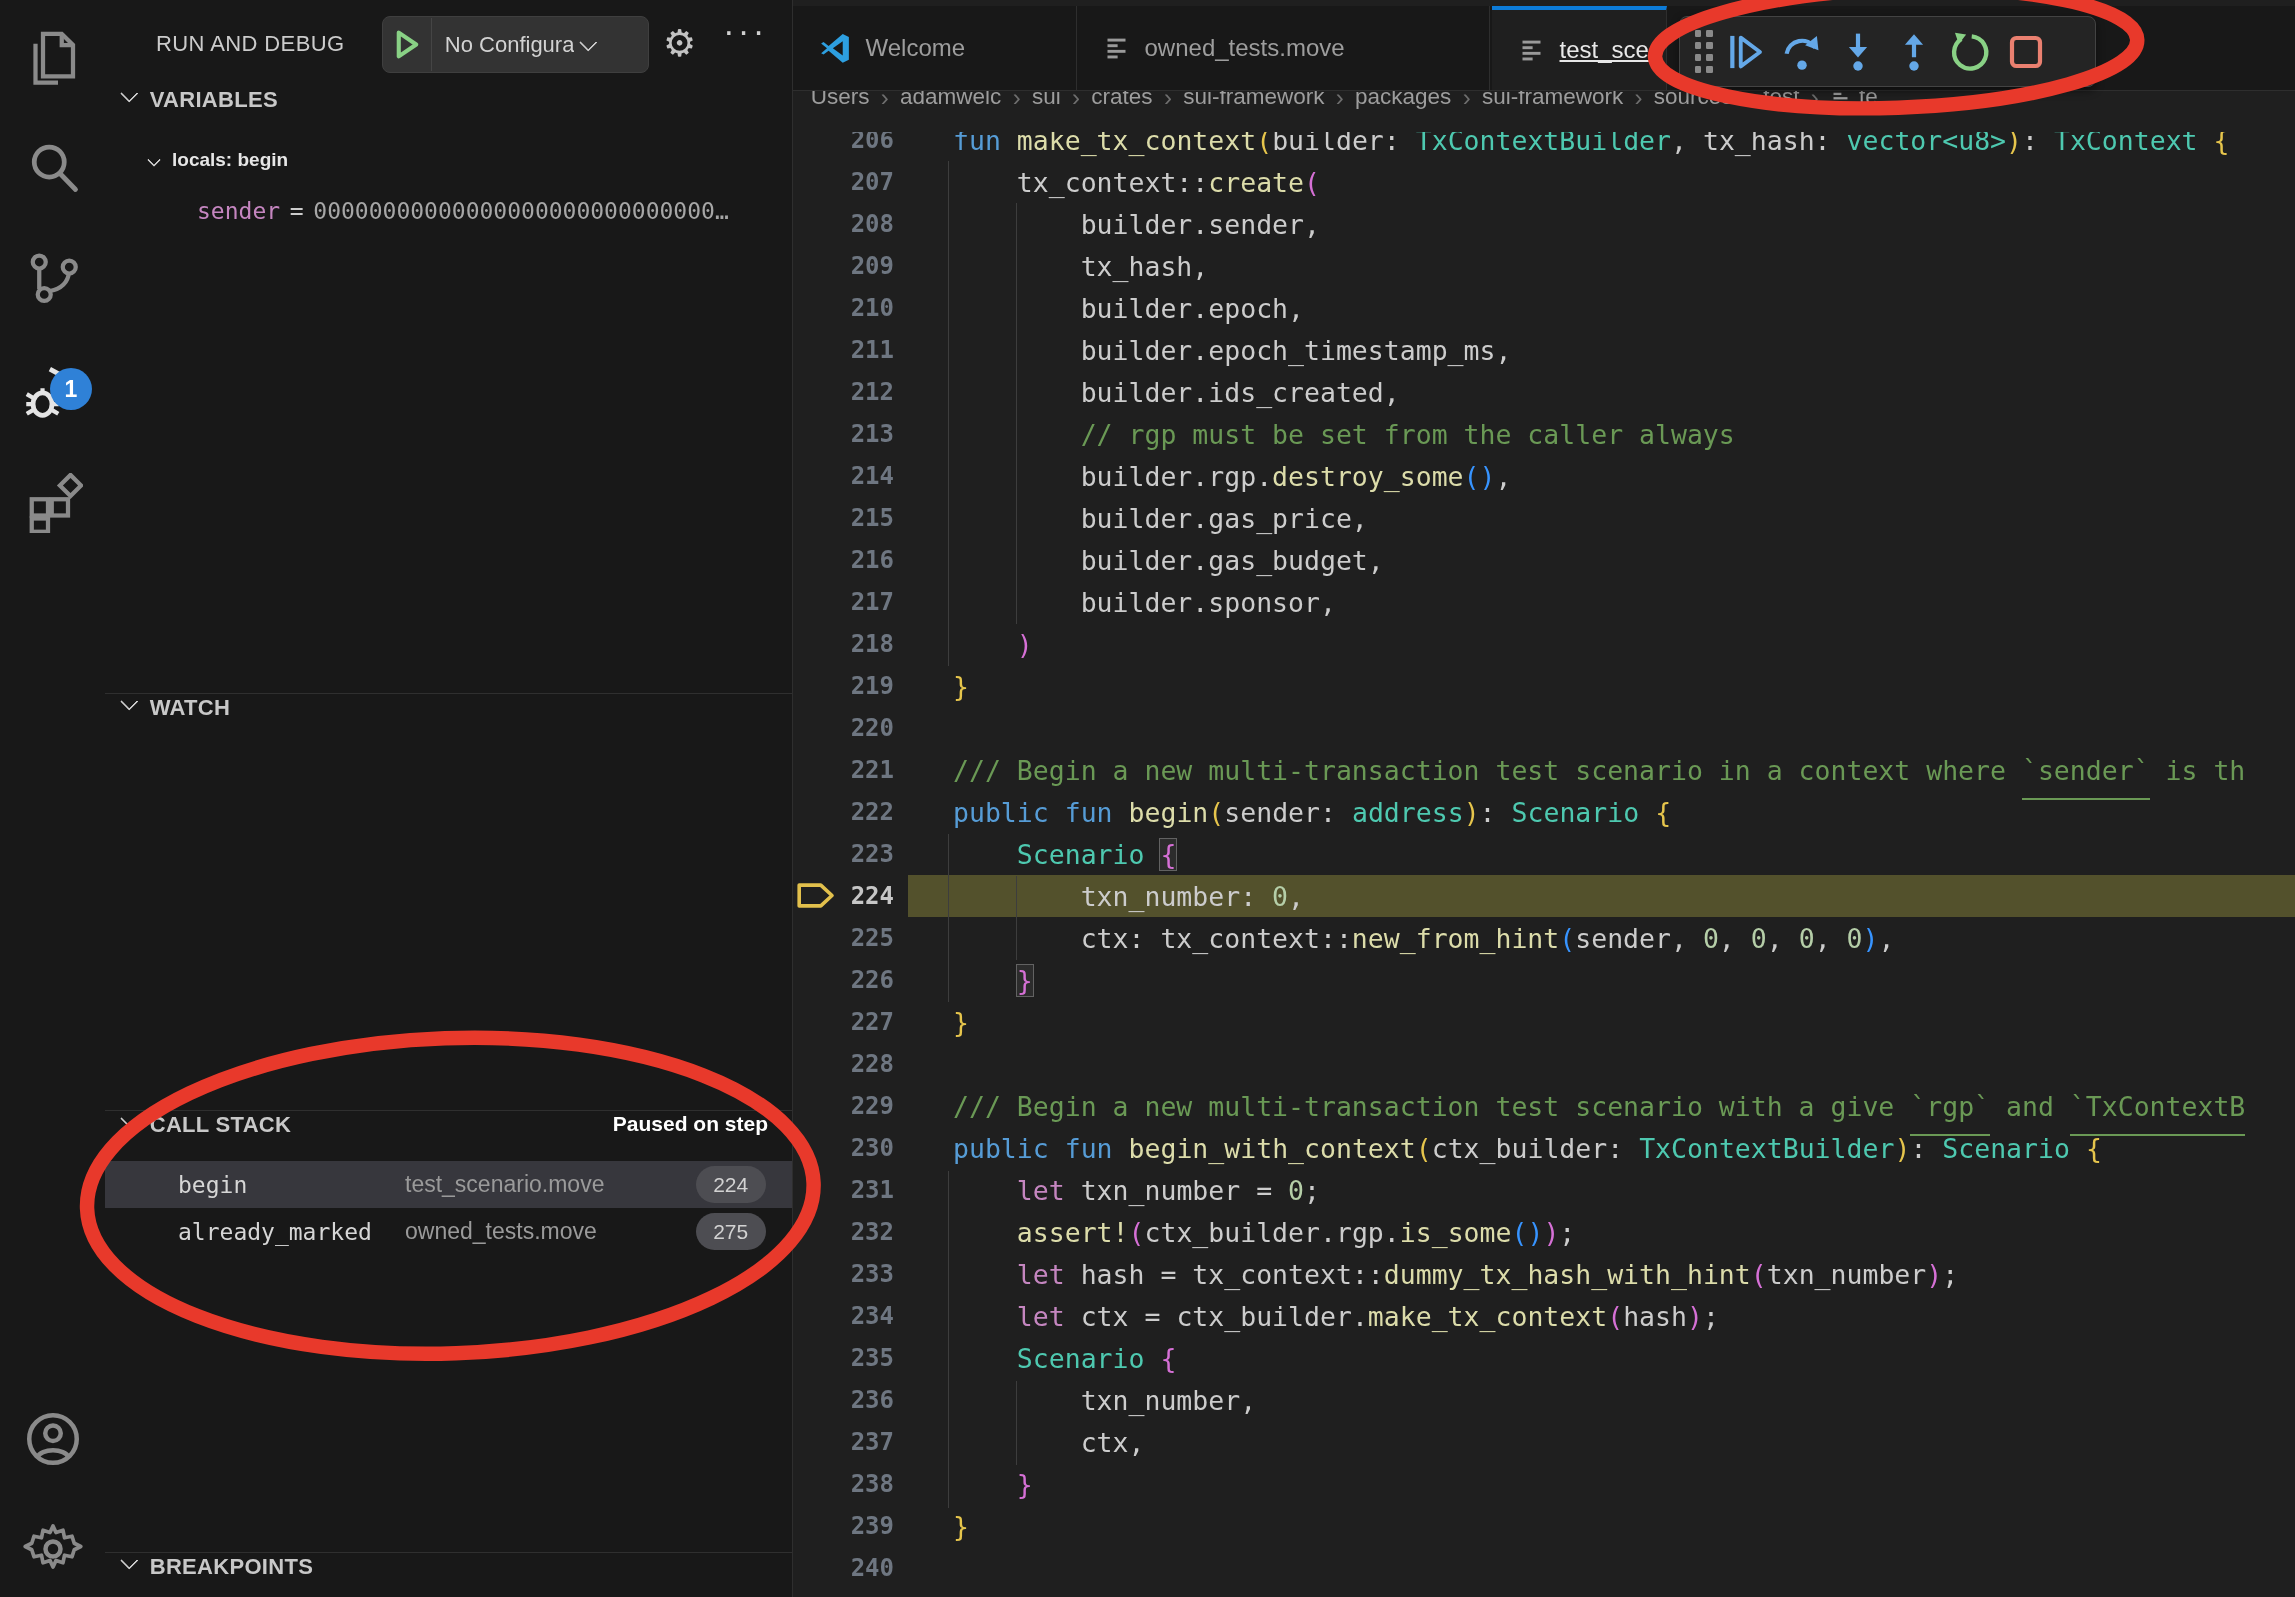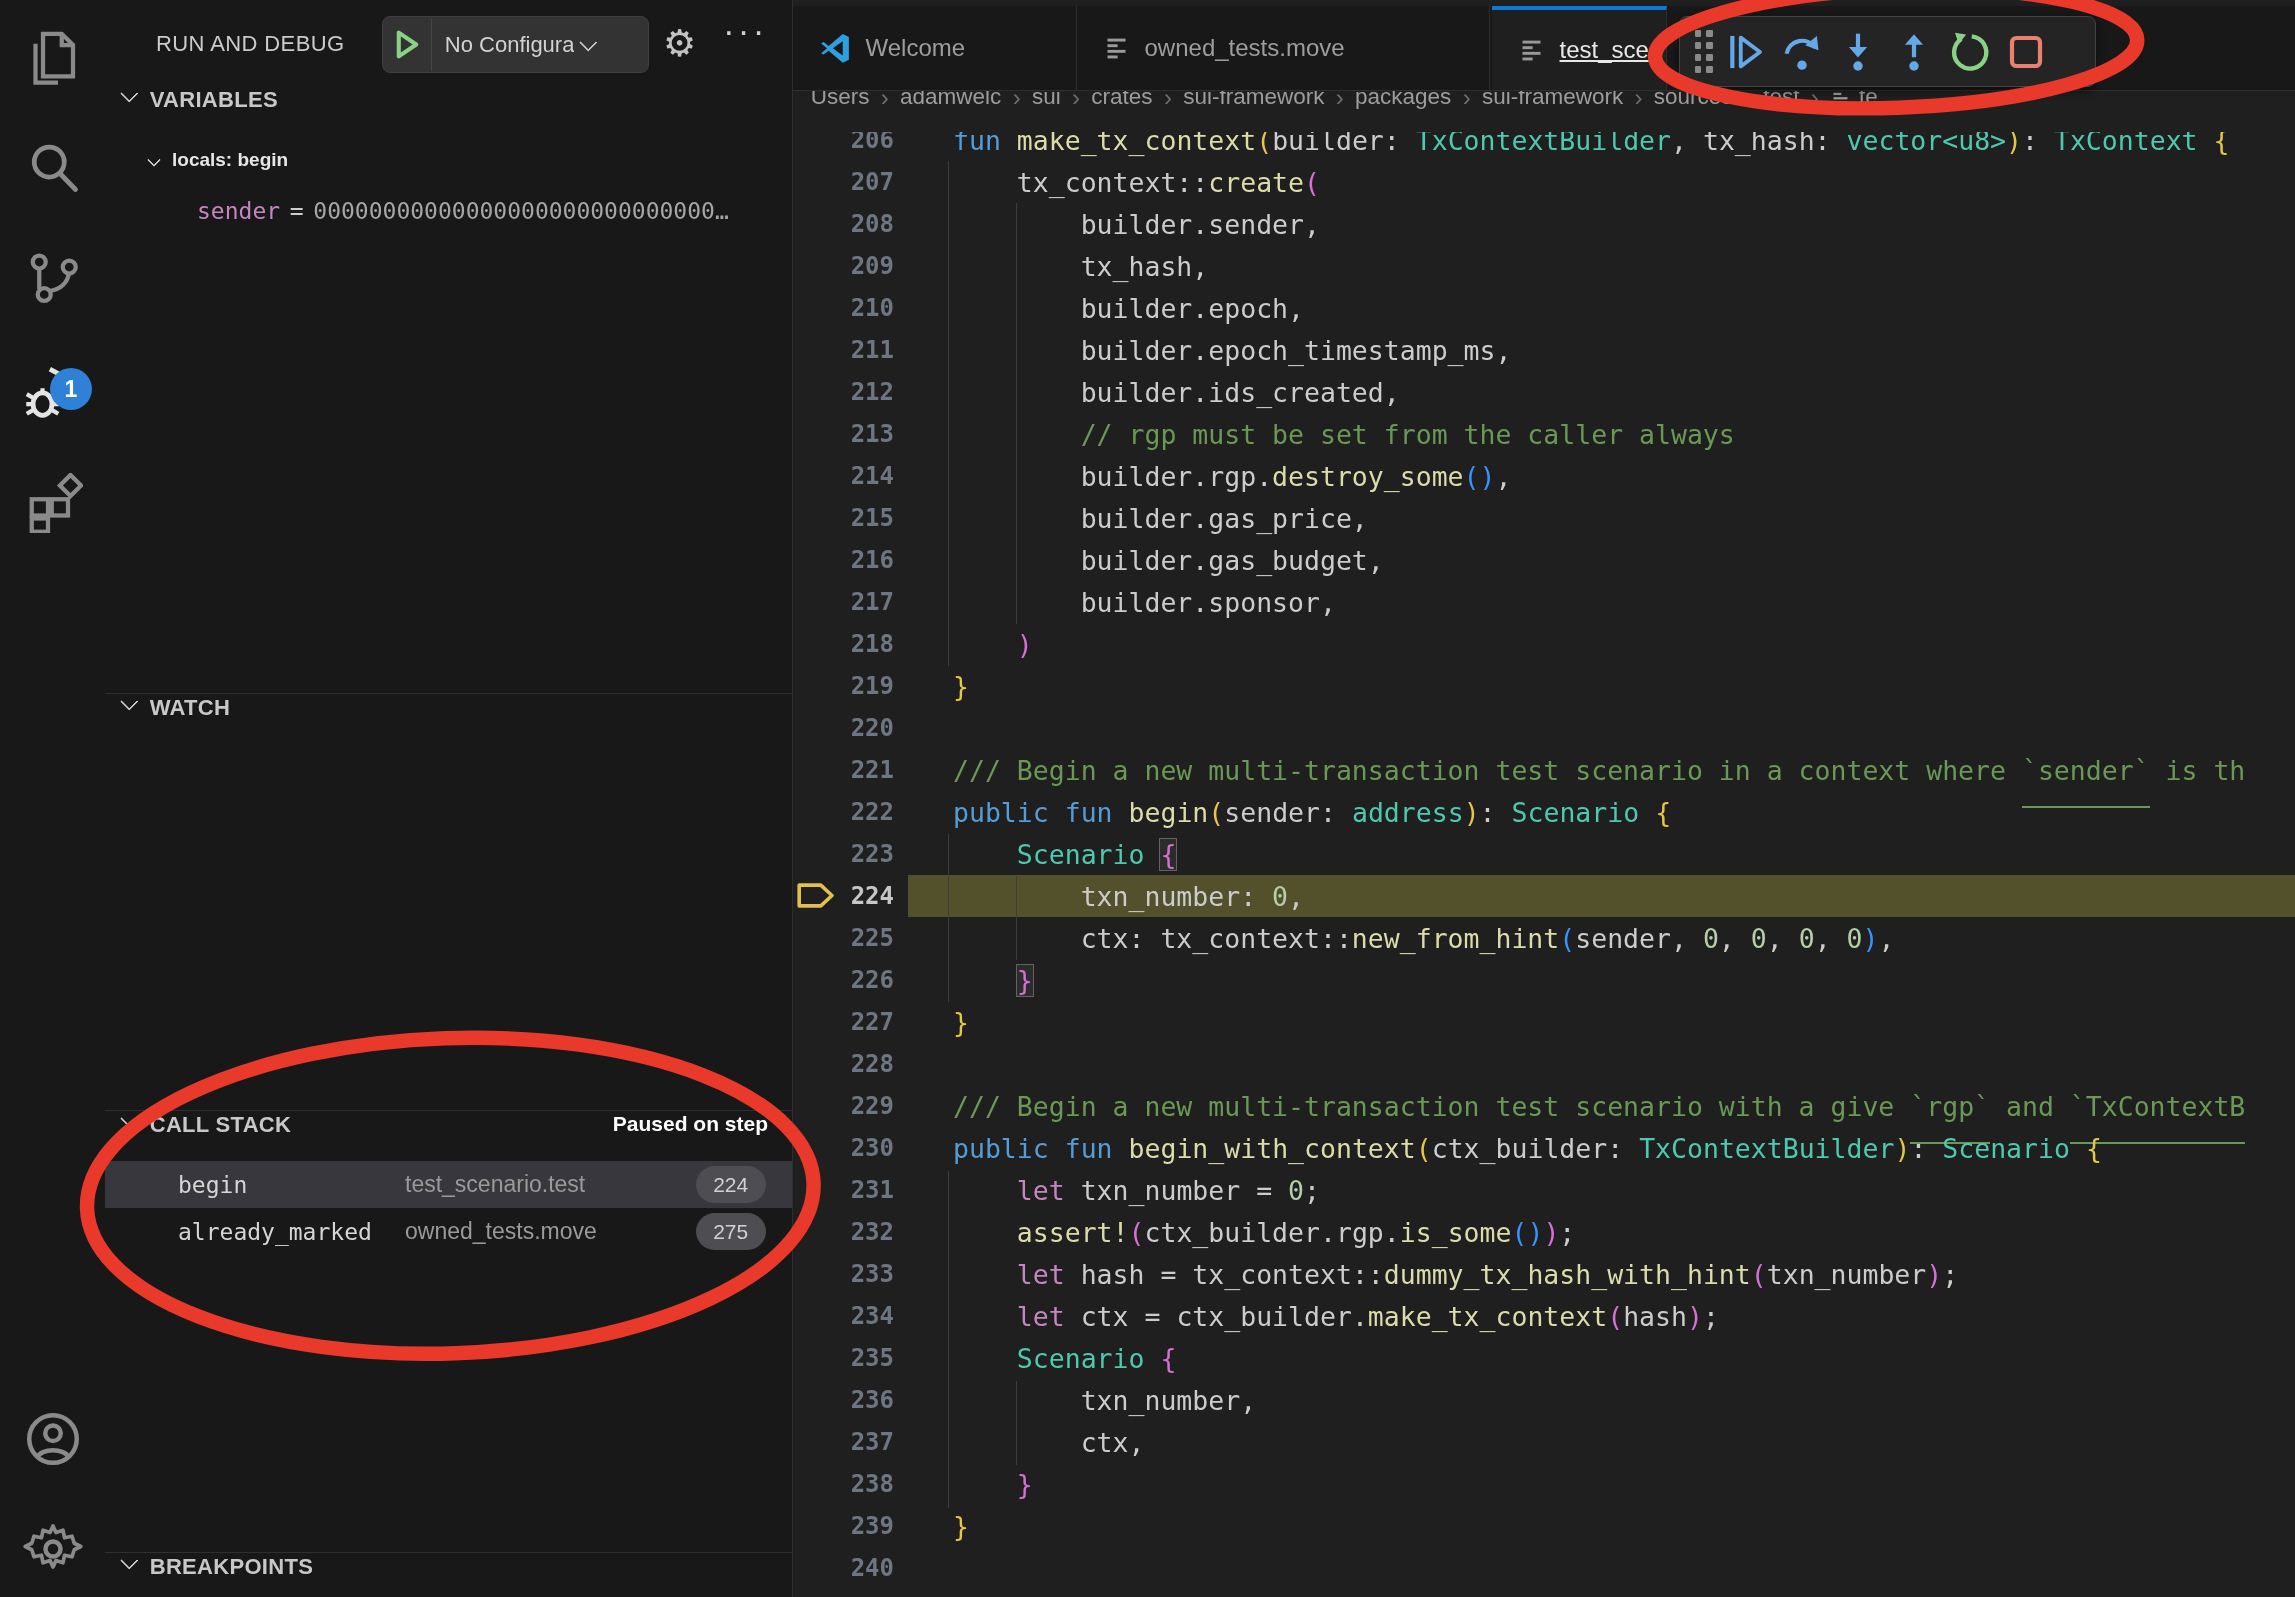--- a/index.html
+++ b/index.html
@@ -69,21 +69,21 @@
   .code-line{position:relative;height:42px;display:flex;align-items:center;}
   .code-line .ln{width:101px;text-align:right;font-size:24px;color:#6e7681;flex:none;z-index:1;font-weight:bold;}
   .code-line.hl .ln{color:#c6c6c6;}
   .code-line .ct{margin-left:59px;font-size:26.5px;white-space:pre;z-index:1;}
   .code-line.hl::before{content:"";position:absolute;left:115px;right:0;top:0;bottom:0;background:#53512c;}
   .marker{position:absolute;left:3.2px;top:6.4px;z-index:2;}
   .guide{position:absolute;width:1.2px;background:#3d3d3d;}
 
   .tk-d{color:#cccccc}.tk-k{color:#569cd6}.tk-K{color:#c586c0}.tk-f{color:#dcdcaa}
   .tk-t{color:#4ec9b0}.tk-c{color:#6a9955}.tk-n{color:#b5cea8}
-  .tk-cu{color:#6a9955;border-bottom:2.4px solid #6a9955;padding-bottom:20px;}
+  .tk-cu{color:#6a9955;border-bottom:2.4px solid #6a9955;padding-bottom:12px;}
   .tk-b1{color:#e6c54c}.tk-b2{color:#d670d6}.tk-b3{color:#3794ff}
   .tk-b2h{color:#d670d6;outline:1.2px solid #626262;background:#2c2c2c;}
 
   
   #debug-toolbar{position:absolute;left:1679px;top:16px;width:415px;height:69px;background:#242424;border:1.2px solid #434343;
                  border-radius:8px;display:flex;align-items:center;z-index:4;box-shadow:0 3.2px 8px rgba(0,0,0,.45);}
   .dt-grip{margin-left:14.5px;margin-right:4.8px;display:grid;grid-template-columns:6.4px 6.4px;grid-gap:5.6px;}
   .dt-grip i{width:6.4px;height:6.4px;background:#8a8a8a;border-radius:1.2px;display:block;}
   .dt-btn{width:56px;height:56px;display:flex;align-items:center;justify-content:center;border-radius:6.4px;}
 
@@ -186,21 +186,21 @@
 
     <div class="divider" style="top:1110px"></div>
     <div class="section-head" style="top:1112px">
       <span class="chev"></span>
       <span class="section-title">CALL STACK</span>
       <span id="cs-status">Paused on step</span>
     </div>
     <div id="cs-rows">
         <div class="cs-row selected" style="top: 1161px;">
           <span class="cs-name mono">begin</span>
-   <span class="cs-file">test_scenario.test</span>
+   <span class="cs-file">test_scenario.move</span>
    <span class="cs-badge">224</span>
         </div>
         <div class="cs-row" style="top: 1208px;">
           <span class="cs-name mono">already_marked</span>
    <span class="cs-file">owned_tests.move</span>
    <span class="cs-badge">275</span>
         </div>
       </div>
 
     <div class="divider" style="top:1552px"></div>

